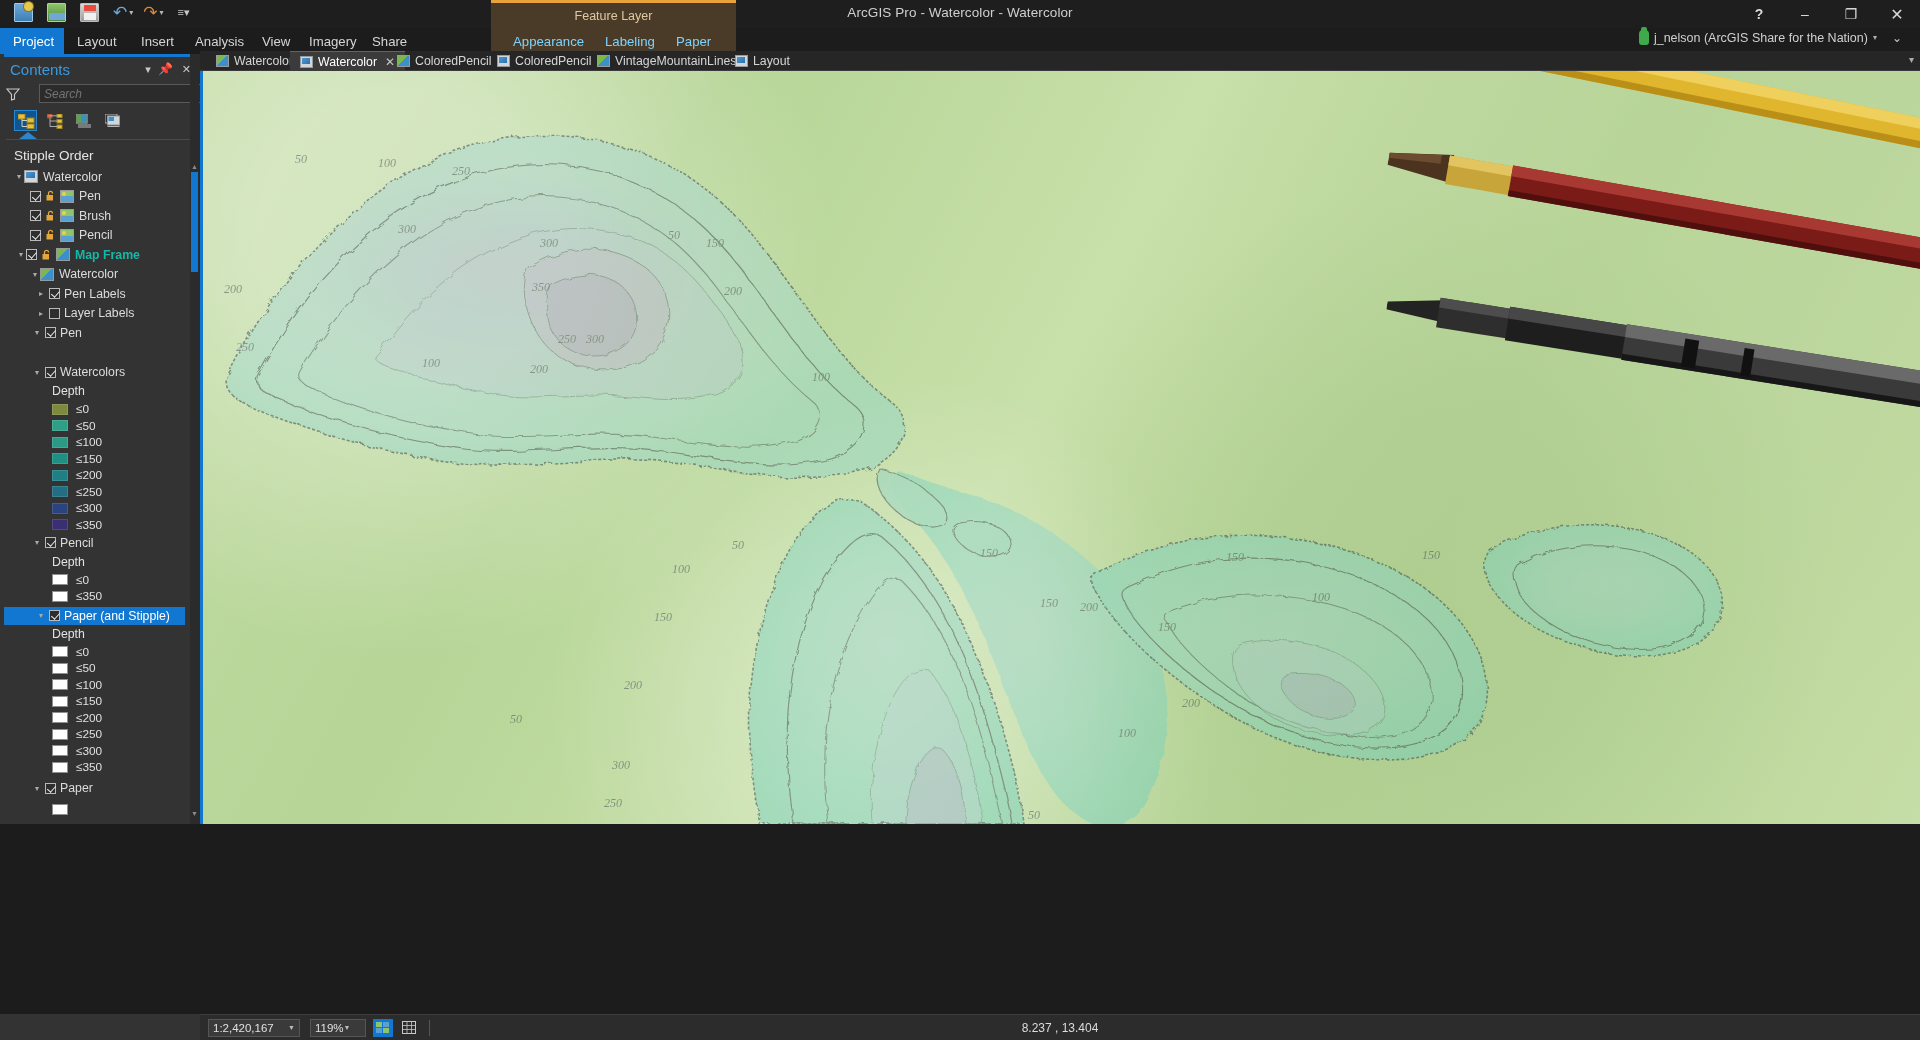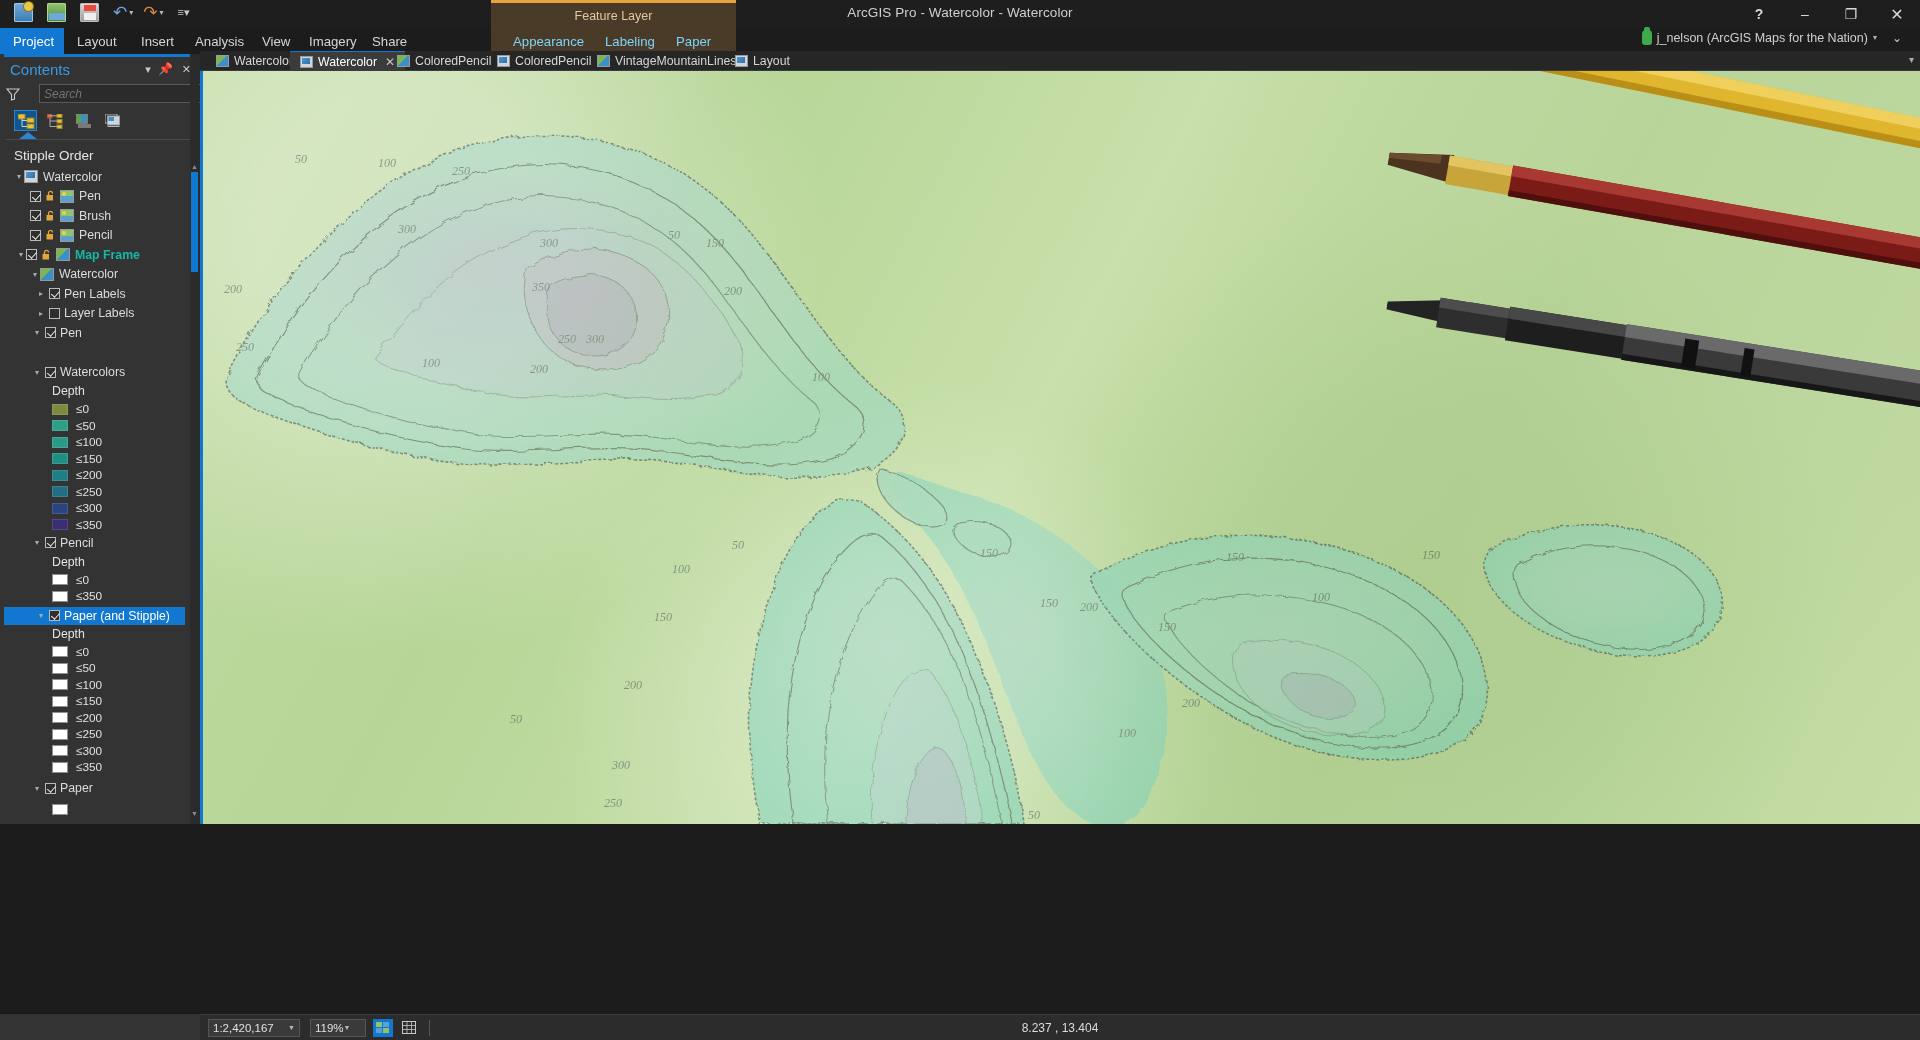--- a/index.html
+++ b/index.html
@@ -268,21 +268,21 @@
     <div class="rtab" style="left:249px">View</div>
     <div class="rtab" style="left:296px">Imagery</div>
     <div class="rtab" style="left:359px">Share</div>
     <div class="rtab ctx" style="left:500px">Appearance</div>
     <div class="rtab ctx" style="left:592px">Labeling</div>
     <div class="rtab ctx" style="left:663px">Paper</div>
   </div>
 
   <div class="acct">
     <span class="acct-ico"></span>
-    <span>j_nelson (ArcGIS Maps for the Nation)</span>
+    <span>j_nelson (ArcGIS Share for the Nation)</span>
     <span style="font-size:8px;color:#b0b0b0">▾</span>
     <span style="font-size:12px;margin-left:10px;color:#c8c8c8">⌄</span>
   </div>
 
   <div class="viewtabs">
     <div class="vtab" style="left:6px">
       <span class="vt-ico map"></span>
       <span>Watercolor</span>
     </div>
     <div class="vtab active" style="left:90px">

